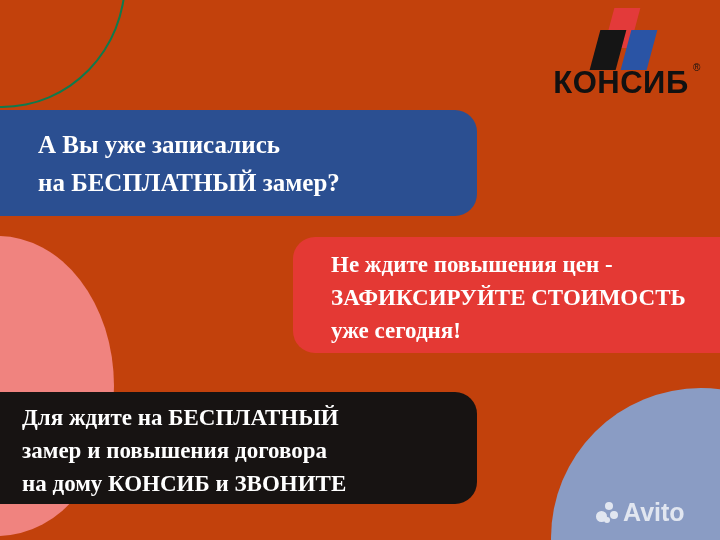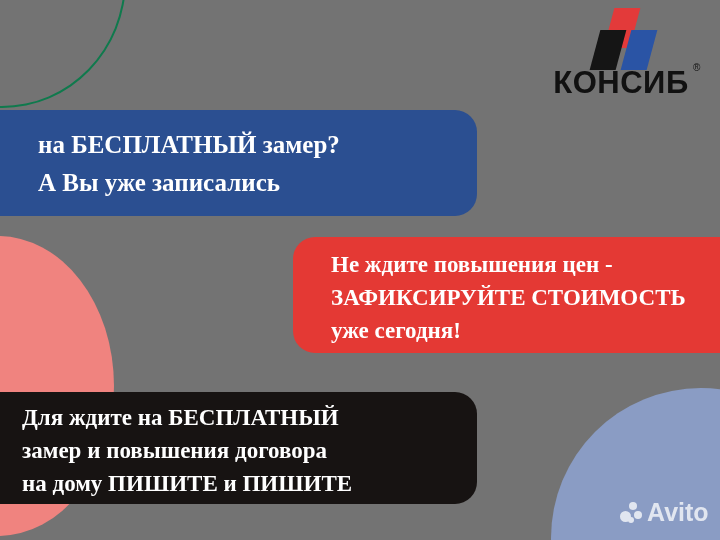--- a/index.html
+++ b/index.html
@@ -4,21 +4,21 @@
 <style>
   html, body {
     margin: 0;
     padding: 0;
     background: #ffffff;
   }
   #canvas {
     position: relative;
     width: 720px;
     height: 540px;
-    background: #737373;
+    background: #c2410c;
     overflow: hidden;
     font-family: "Liberation Serif", "DejaVu Serif", serif;
   }
 
   
   .deco { position: absolute; border-radius: 50%; }
 
   #deco-green-ring {
     left: -122px;
     top: -148px;
@@ -135,21 +135,21 @@
     background: #171312;
     border-radius: 0 22px 22px 0;
     padding: 9px 0 0 42px;
     font-size: 23px;
     line-height: 33px;
   }
 
   
   #avito-watermark {
     position: absolute;
-    left: 620px;
+    left: 596px;
     top: 500px;
     display: flex;
     align-items: center;
     gap: 5px;
     opacity: 0.75;
     text-align: right;
   }
   #avito-dots {
     position: relative;
     width: 22px;
@@ -186,34 +186,34 @@
     <div id="logo-mark">
       <span class="logo-shape" id="logo-shape-red"></span>
       <span class="logo-shape" id="logo-shape-black"></span>
       <span class="logo-shape" id="logo-shape-blue"></span>
     </div>
     <div id="logo-wordmark">КОНСИБ</div>
     <div id="logo-registered">®</div>
   </div>
 
   <div class="banner" id="banner-blue">
+    <span class="line">А Вы уже записались</span>
     <span class="line">на БЕСПЛАТНЫЙ замер?</span>
-    <span class="line">А Вы уже записались</span>
   </div>
 
   <div class="banner" id="banner-red">
     <span class="line">Не ждите повышения цен -</span>
     <span class="line">ЗАФИКСИРУЙТЕ СТОИМОСТЬ</span>
     <span class="line">уже сегодня!</span>
   </div>
 
   <div class="banner" id="banner-black">
     <span class="line">Для ждите на БЕСПЛАТНЫЙ</span>
     <span class="line">замер и повышения договора</span>
-    <span class="line">на дому ПИШИТЕ и ПИШИТЕ</span>
+    <span class="line">на дому КОНСИБ и ЗВОНИТЕ</span>
   </div>
 
   <div id="avito-watermark">
     <span id="avito-dots">
       <i id="avito-dot-1"></i>
       <i id="avito-dot-2"></i>
       <i id="avito-dot-3"></i>
       <i id="avito-dot-4"></i>
     </span>
     <span id="avito-word">Avito</span>

